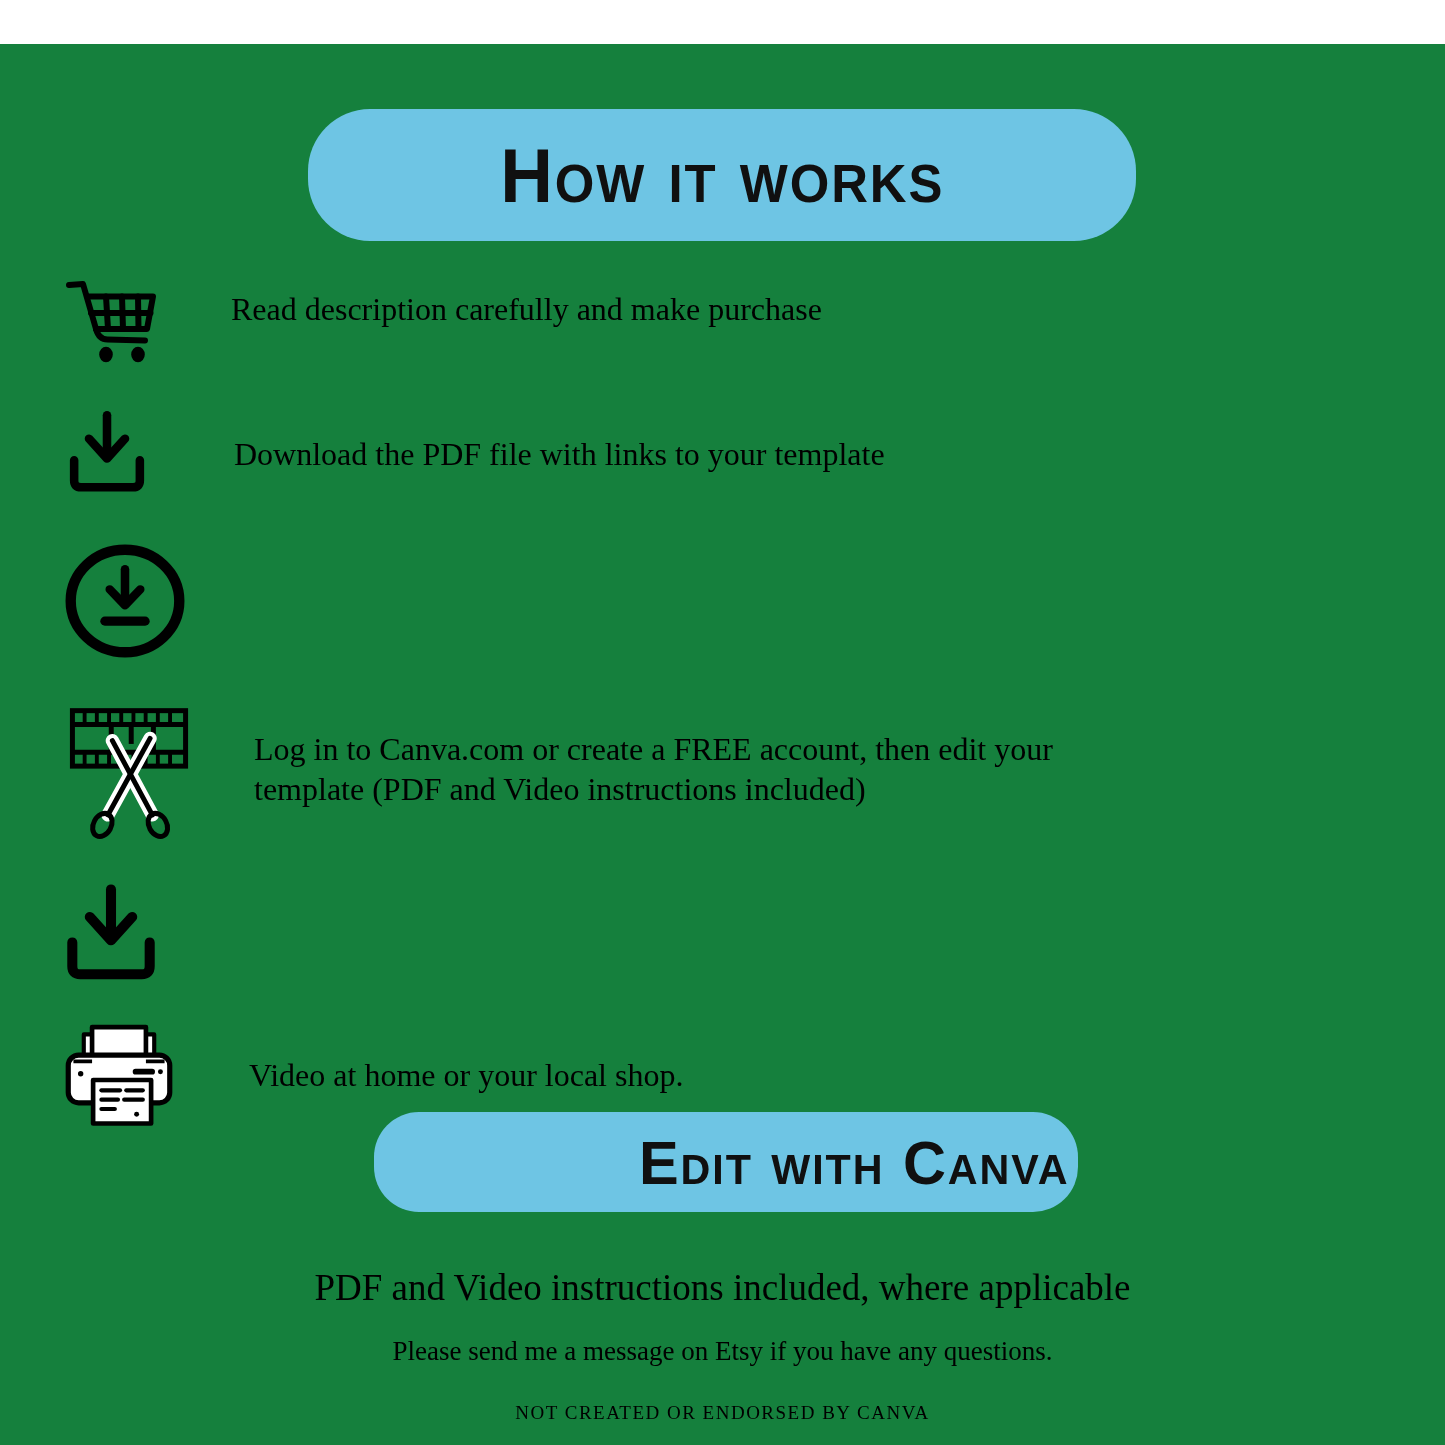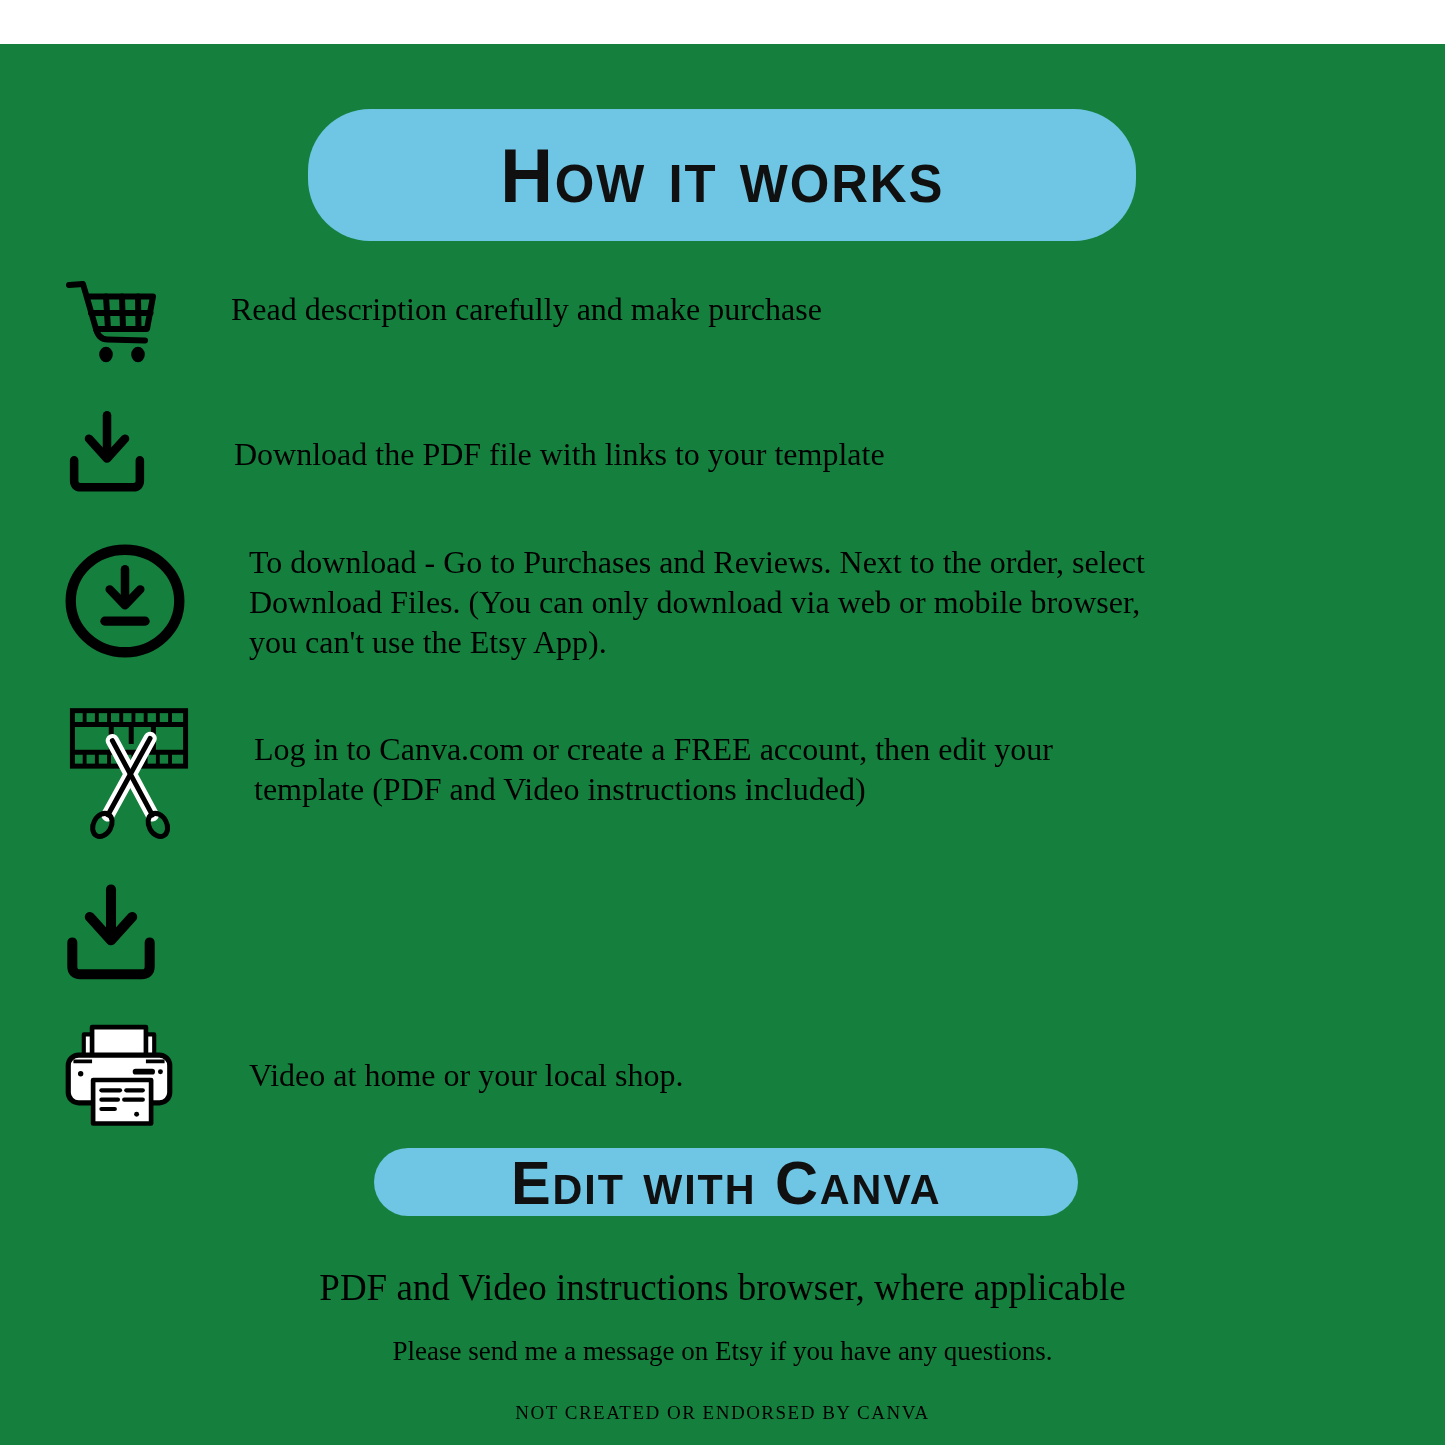--- a/index.html
+++ b/index.html
@@ -12,21 +12,21 @@
     font-family:"Liberation Serif", serif;
     color:#000;
     margin-top:44px;
   }
   .banner {
     position:absolute;
     background:#6ec5e4;
     display:flex; align-items:center; justify-content:center;
   }
   .banner-top  { left:308px; top:65px;  width:828px; height:132px; border-radius:62px; }
-  .banner-bottom { left:374px; top:1104px; width:704px; height:68px; border-radius:45px; }
+  .banner-bottom { left:374px; top:1068px; width:704px; height:100px; border-radius:45px;justify-content:flex-end; }
   .banner-text {
     font-family:"Liberation Sans", sans-serif;
     font-weight:700;
     font-variant:small-caps;
     letter-spacing:2px;
     transform:scaleX(0.96);
     color:#101010;
     white-space:nowrap;
   }
   .banner-top .banner-text { font-size:76px; }
@@ -98,23 +98,20 @@
   <div class="stext t2">Download the PDF file with links to your template</div>
 
   <svg class="icon i3" viewBox="0 0 100 100">
     <g class="ln" stroke-linecap="round" stroke-linejoin="round">
       <ellipse cx="50" cy="50" rx="44.5" ry="42" stroke-width="8.5"></ellipse>
       <path d="M50 24 V49" stroke-width="7"></path>
       <path d="M37.5 40.5 L50 53.5 L62.5 40.5" stroke-width="7"></path>
       <path d="M33.5 66.5 H66.5" stroke-width="7.5"></path>
     </g>
   </svg>
-  <div class="stext t3">To download - Go to Purchases and Reviews. Next to the order, select
-Download Files. (You can only download via web or mobile browser,
-you can't use the Etsy App).</div>
 
   <svg class="icon i4" viewBox="0 0 112 128">
     <g class="ln" stroke-width="4.5">
       <rect x="5" y="6" width="102" height="50"></rect>
       <path d="M5 18.5 H107"></path>
       <path d="M5 43.5 H107"></path>
       <path d="M40 18.5 V43.5"></path>
       <path d="M58 18.5 V36"></path>
       <path d="M78 18.5 V43.5"></path>
       <g stroke-width="3.5">
@@ -178,17 +175,17 @@
       </g>
       <circle cx="73" cy="89" r="2.4" fill="#000" stroke="none"></circle>
     </g>
   </svg>
   <div class="stext t6">Video at home or your local shop.</div>
 
   <div class="banner banner-bottom" style="background: rgb(110, 197, 228);">
     <span class="banner-text">Edit with Canva</span>
   </div>
 
-  <div class="footer-line f1">PDF and Video instructions browser, where applicable</div>
+  <div class="footer-line f1">PDF and Video instructions included, where applicable</div>
   <div class="footer-line f2">Please send me a message on Etsy if you have any questions.</div>
   <div class="footer-line f3">NOT CREATED OR ENDORSED BY CANVA</div>
 
 </div>
 
 </body></html>

